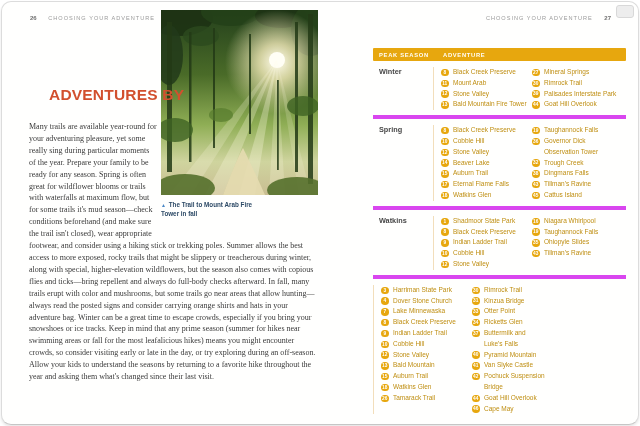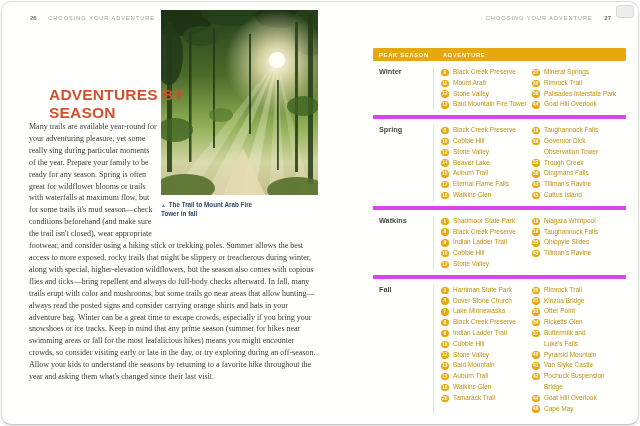--- a/index.html
+++ b/index.html
@@ -110,21 +110,20 @@
           <path d="M62,185 Q76,148 82,138 Q92,158 104,185 Z" fill="#e6dcb0" opacity="0.9"></path>
           <ellipse cx="24" cy="178" rx="30" ry="14" fill="#55702c" opacity="0.9"></ellipse>
           <ellipse cx="136" cy="180" rx="30" ry="13" fill="#55702c" opacity="0.9"></ellipse>
         </svg>
       </figure>
 
       <div class="caption"><span class="tri">▲</span> <span>The Trail to Mount Arab Fire Tower in fall</span></div>
 
       <div class="title">
         <div>ADVENTURES BY</div>
-        <div>SEASON</div>
       </div>
 
       <div class="body-copy">
         <div class="img-spacer"></div>
         <span>Many trails are available year-round for your adventuring pleasure, yet some really sing during particular moments of the year. Prepare your family to be ready for any season. Spring is often great for wildflower blooms or trails with waterfalls at maximum flow, but for some trails it's mud season—check conditions beforehand (and make sure the trail isn't closed), wear appropriate footwear, and consider using a hiking stick or trekking poles. Summer allows the best access to more exposed, rocky trails that might be slippery or treacherous during winter, along with special, higher-elevation wildflowers, but the season also comes with copious flies and ticks—bring repellent and always do full-body checks afterward. In fall, many trails erupt with color and mushrooms, but some trails go near areas that allow hunting—always read the posted signs and consider carrying orange shirts and hats in your adventure bag. Winter can be a great time to escape crowds, especially if you bring your snowshoes or ice tracks. Keep in mind that any prime season (summer for hikes near swimming areas or fall for the most leafalicious hikes) means you might encounter crowds, so consider visiting early or late in the day, or try exploring during an off-season. Allow your kids to understand the seasons by returning to a favorite hike throughout the year and asking them what's changed since their last visit.</span>
       </div>
     </div>
 
     <div>
       <div class="hdr hdr-right">
@@ -190,21 +189,20 @@
                 </div>
                 <div class="advcol2">
                   <div class="adv"><span class="badge">16</span><span>Niagara Whirlpool</span></div>
                   <div class="adv"><span class="badge">19</span><span>Taughannock Falls</span></div>
                   <div class="adv"><span class="badge">35</span><span>Ohiopyle Slides</span></div>
                   <div class="adv"><span class="badge">43</span><span>Tillman's Ravine</span></div>
                 </div>
               </div>
             </div>
             <div class="trow">
-              <div class="season">Fall</div>
               <div class="advarea">
                 <div class="advcol1">
                   <div class="adv"><span class="badge">3</span><span>Harriman State Park</span></div>
                   <div class="adv"><span class="badge">4</span><span>Dover Stone Church</span></div>
                   <div class="adv"><span class="badge">7</span><span>Lake Minnewaska</span></div>
                   <div class="adv"><span class="badge">8</span><span>Black Creek Preserve</span></div>
                   <div class="adv"><span class="badge">9</span><span>Indian Ladder Trail</span></div>
                   <div class="adv"><span class="badge">10</span><span>Cobble Hill</span></div>
                   <div class="adv"><span class="badge">12</span><span>Stone Valley</span></div>
                   <div class="adv"><span class="badge">13</span><span>Bald Mountain</span></div>

